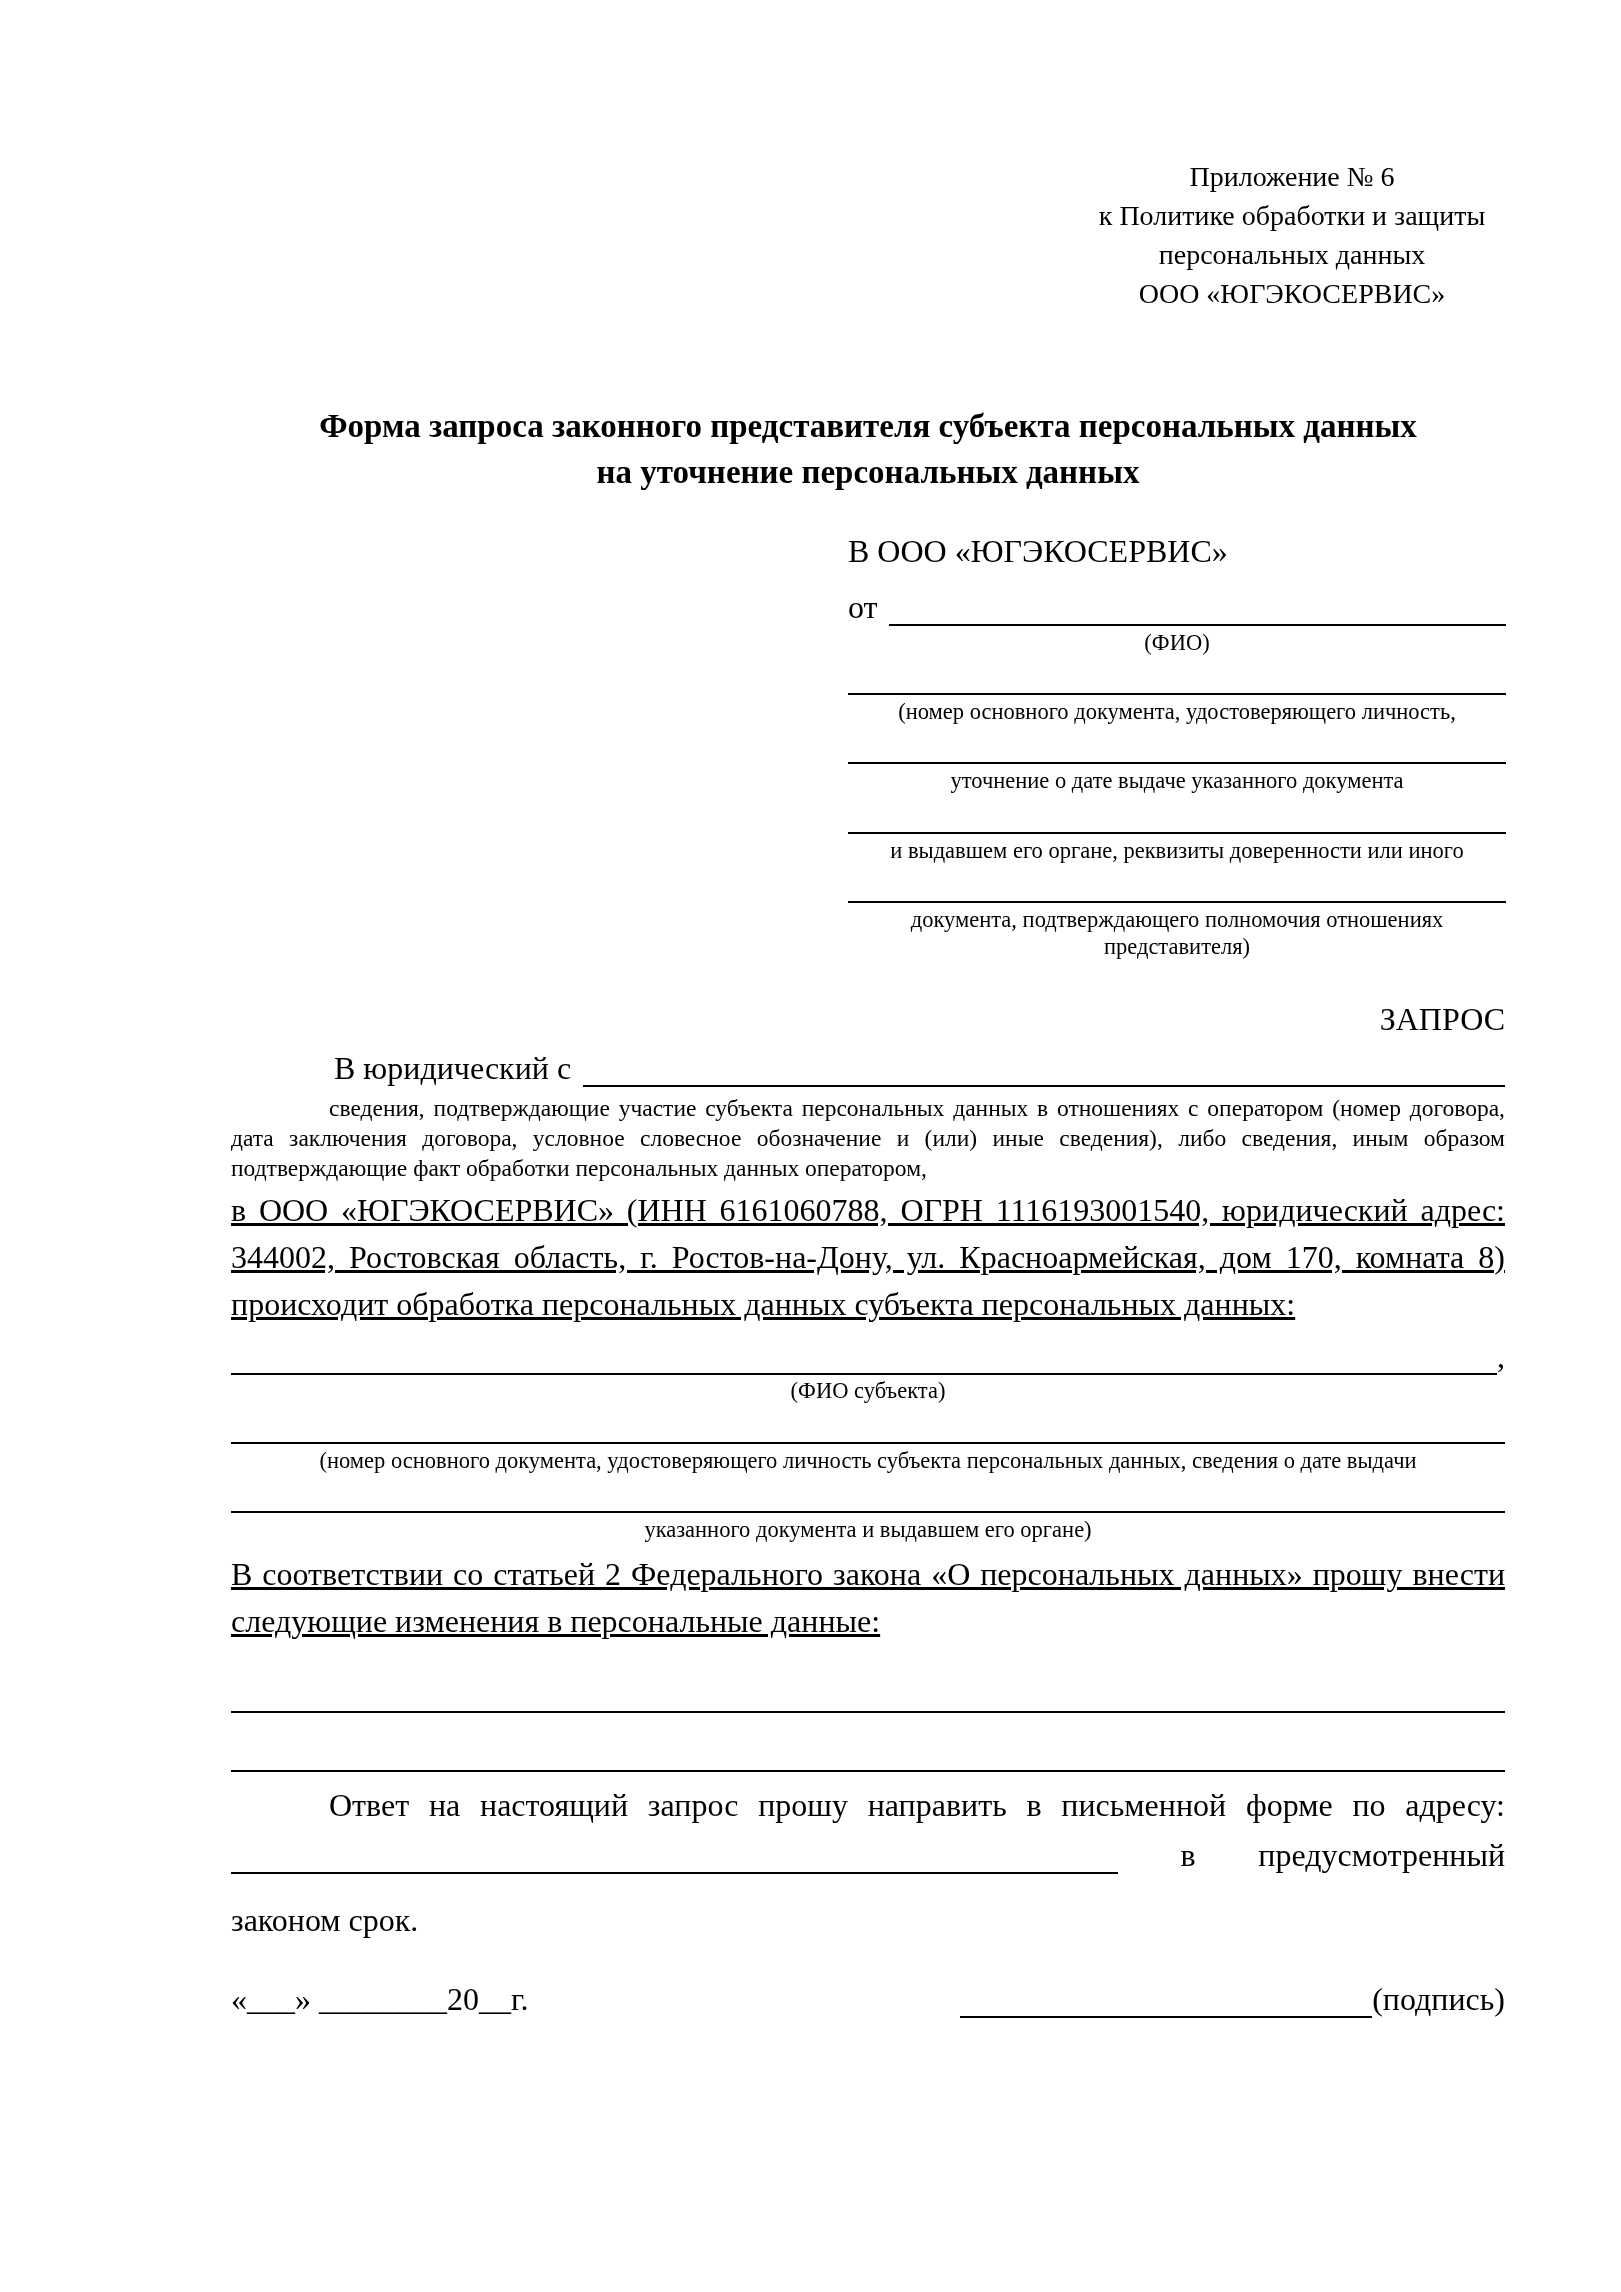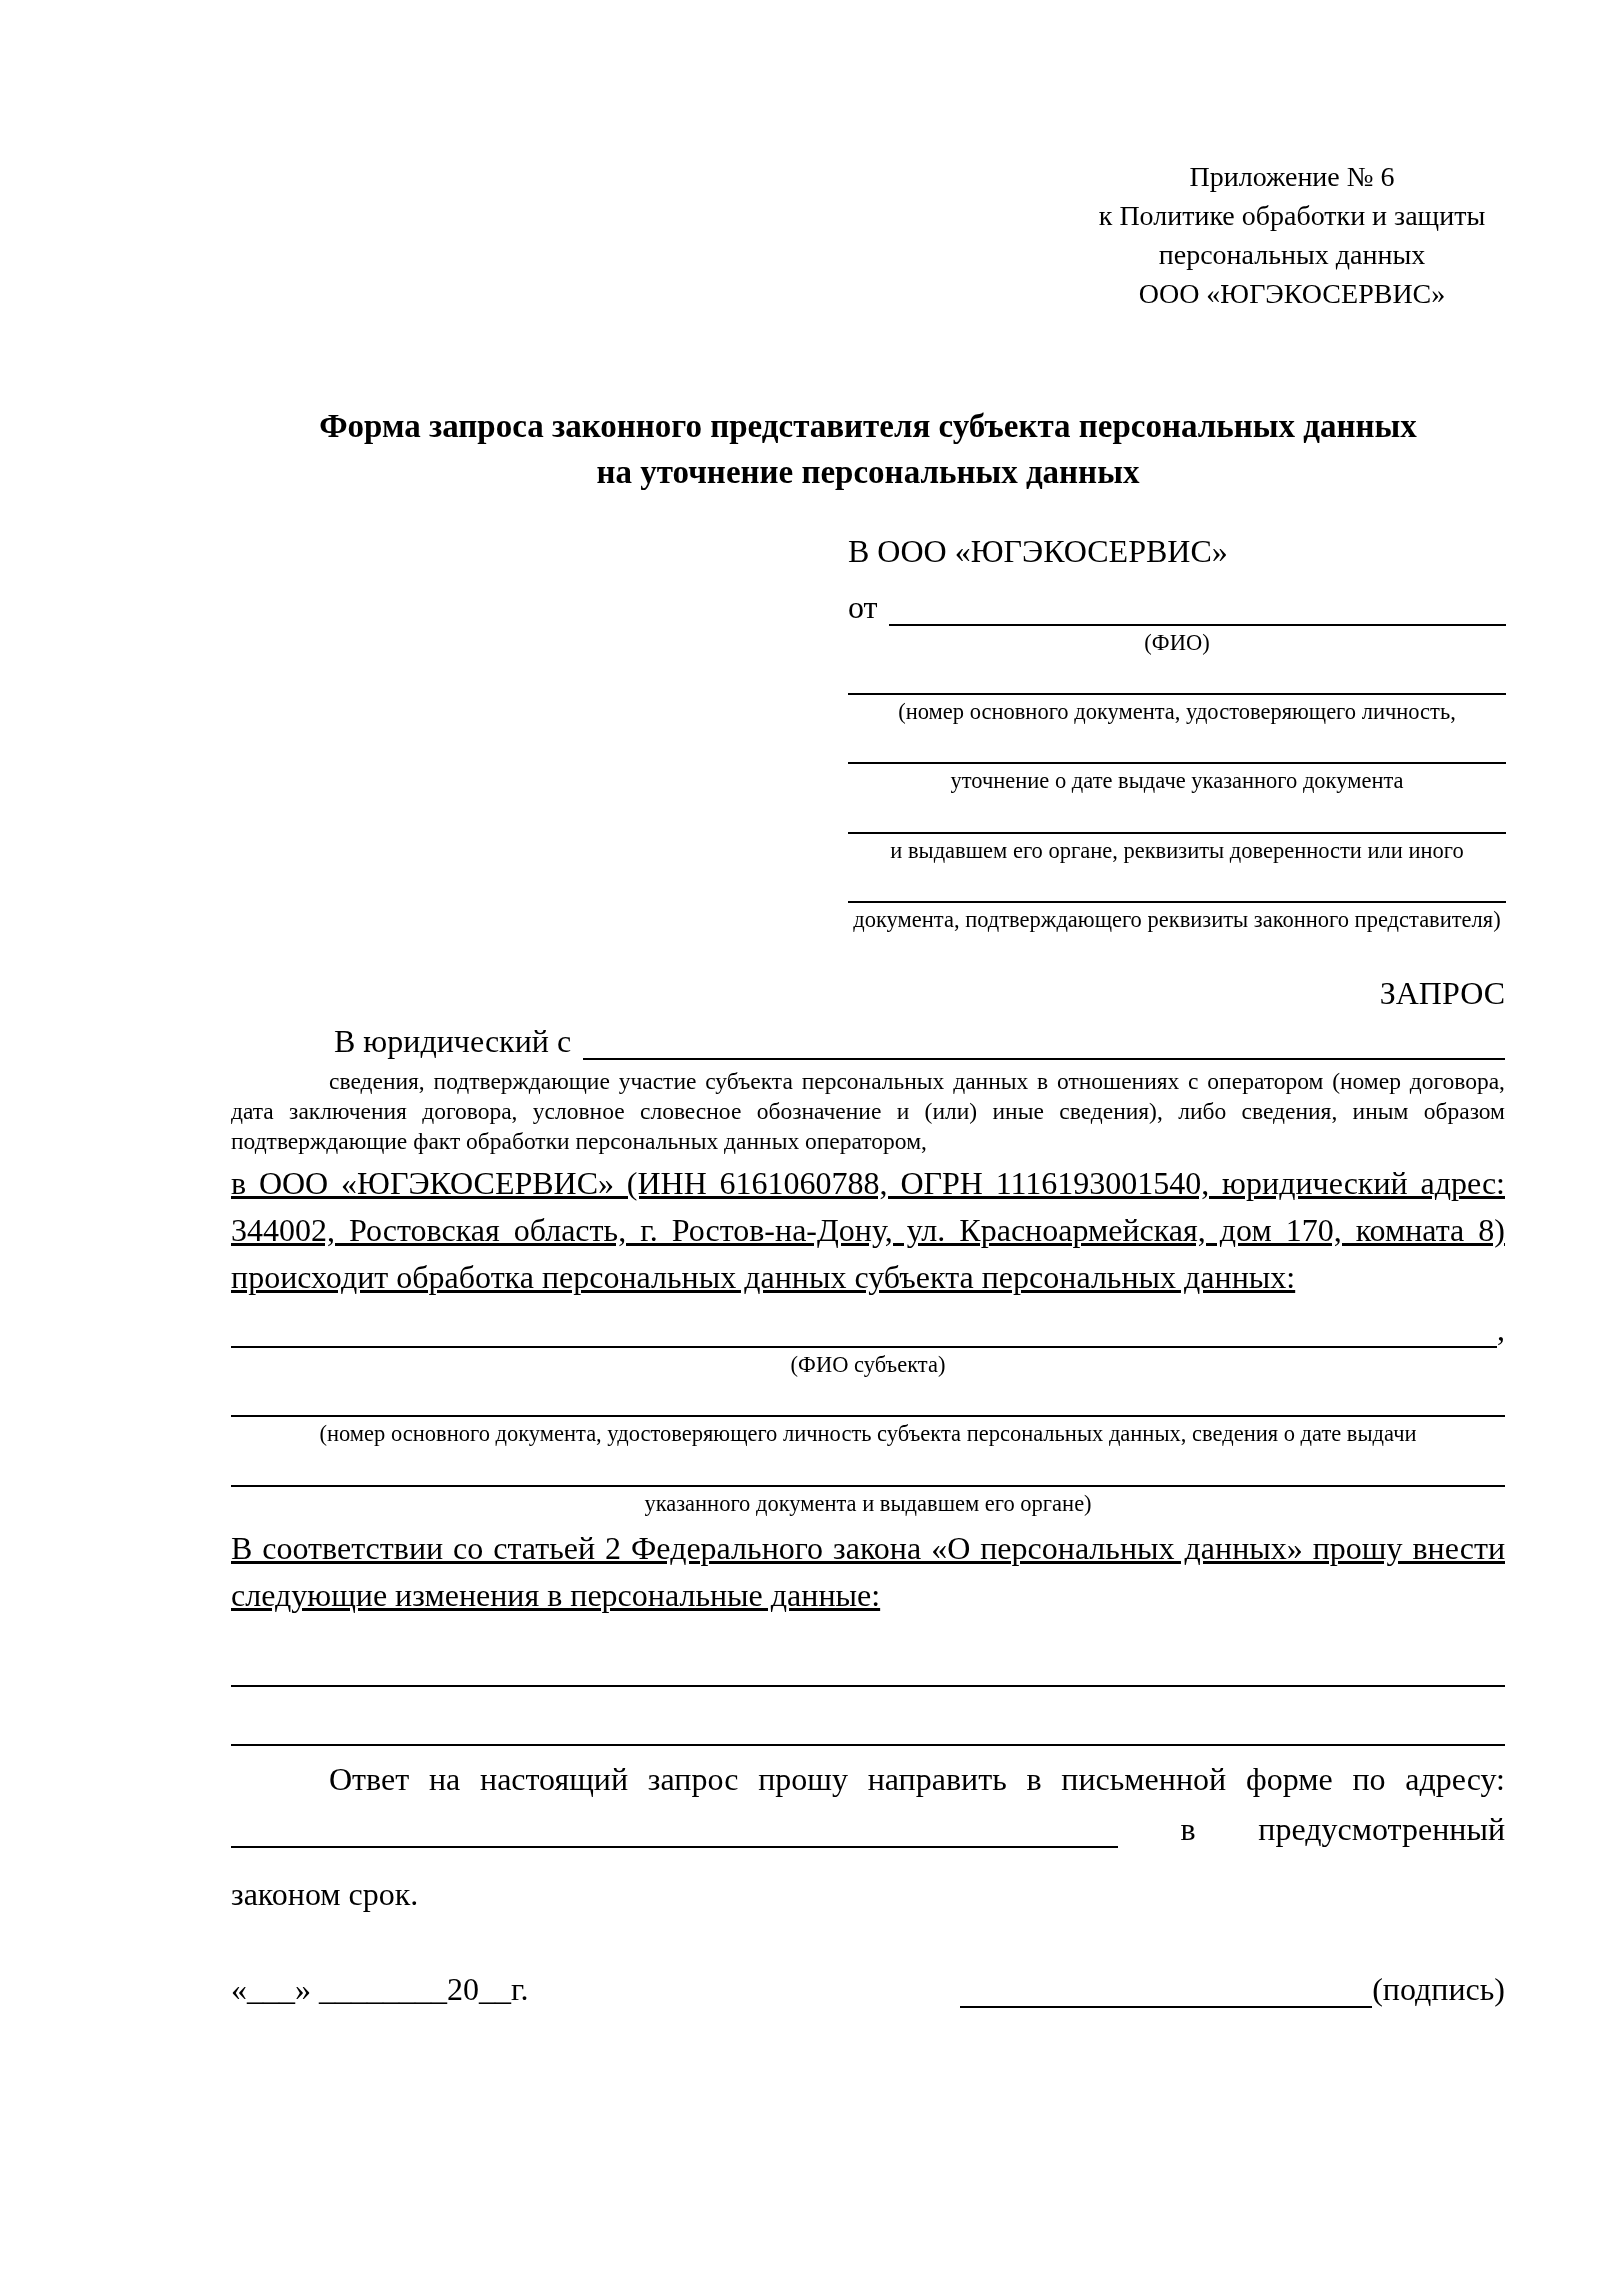--- a/index.html
+++ b/index.html
@@ -122,21 +122,21 @@
     width: 887px;
     margin-left: 0;
   }
   .tail {
     font-size: 32px;
     line-height: 45px;
     margin-top: 24px;
   }
   
   .date-sig-row {
-    margin-top: 54px;
+    margin-top: 38px;
     display: flex;
     align-items: flex-end;
     justify-content: space-between;
     font-size: 32px;
   }
   .sig-group {
     display: flex;
     align-items: flex-end;
     justify-content: center;
   }
@@ -174,21 +174,21 @@
     <div class="blank-line"></div>
     <div class="caption">(номер основного документа, удостоверяющего личность,</div>
 
     <div class="blank-line"></div>
     <div class="caption">уточнение о дате выдаче указанного документа</div>
 
     <div class="blank-line"></div>
     <div class="caption">и выдавшем его органе, реквизиты доверенности или иного</div>
 
     <div class="blank-line"></div>
-    <div class="caption">документа, подтверждающего реквизиты законного представителя)</div>
+    <div class="caption">документа, подтверждающего полномочия отношениях представителя)</div>
   </div>
 
   <div class="zapros-heading">ЗАПРОС</div>
 
   <div class="intro-row">
     <span class="lbl">В юридический с</span>
     <span class="fill-line"></span>
   </div>
 
   <div class="note">сведения, подтверждающие участие субъекта персональных данных в отношениях с оператором (номер договора, дата заключения договора, условное словесное обозначение и (или) иные сведения), либо сведения, иным образом подтверждающие факт обработки персональных данных оператором,</div>

